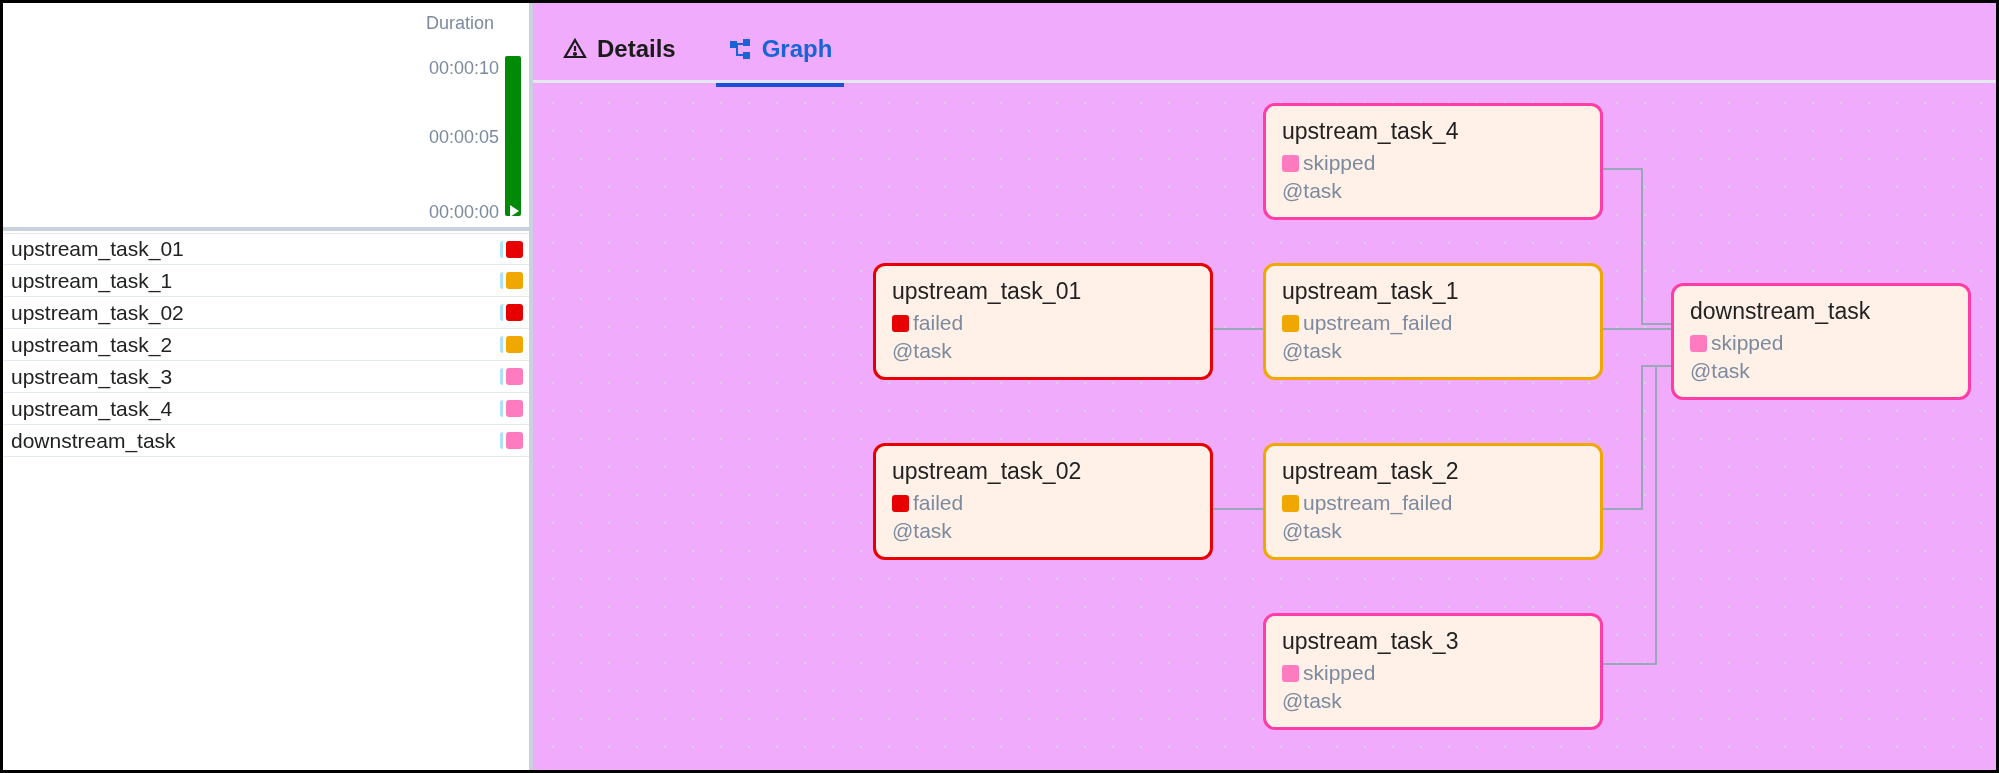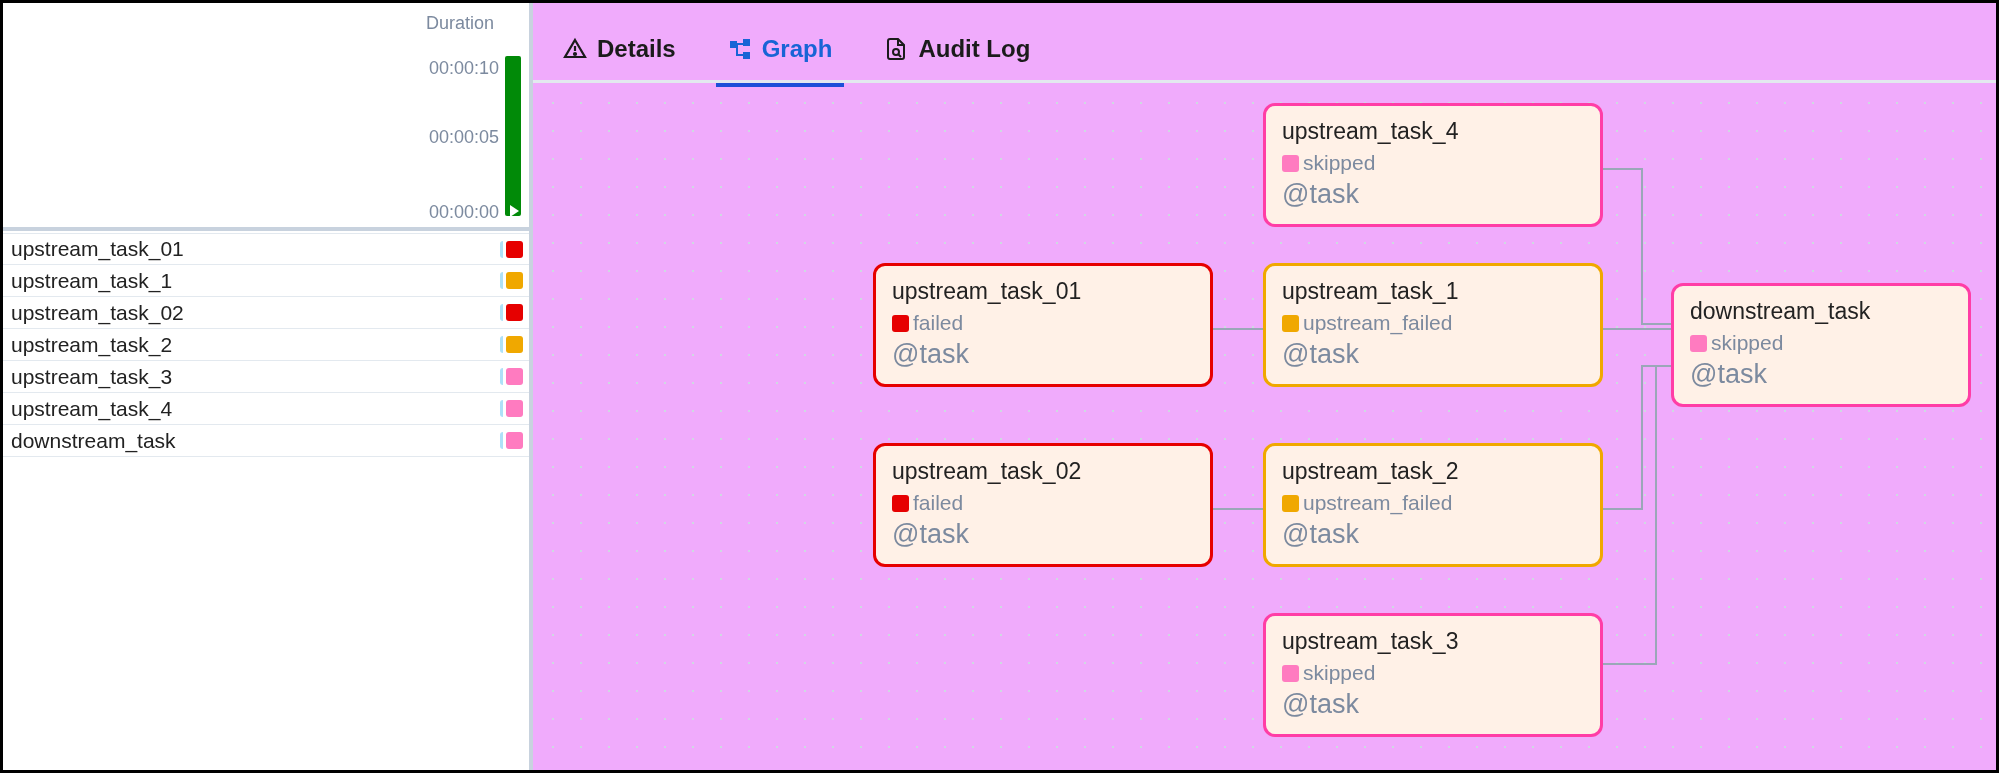--- a/index.html
+++ b/index.html
@@ -132,21 +132,21 @@
     position: absolute;
     width: 340px;
     border: 3px solid;
     border-radius: 12px;
     background: #fff1e7;
     padding: 12px 16px 14px 16px;
   }
   .node-title { font-size: 23px; color: #222; margin-bottom: 6px; }
   .node-status { display:flex; align-items:center; gap:4px; font-size: 21px; color: #7c8a9f; margin-bottom: 4px;}
   .node-status .dot { width: 17px; height: 17px; border-radius: 3px; }
-  .node-op { font-size: 27px; color: #7c8a9f; }
+  .node-op { font-size: 21px; color: #7c8a9f; }
   .b-failed { border-color: #e60000; }
   .b-upfail { border-color: #f0a800; }
   .b-skip   { border-color: #ff3da6; }
 
   
   .edge {
     position: absolute;
     background: #9aa7b8;
   }
 </style>
@@ -227,29 +227,20 @@
       </div>
       <div class="tab active">
         <svg viewBox="0 0 24 24" fill="#1864d6">
             <rect x="2" y="4" width="7" height="7"></rect>
             <rect x="15" y="2" width="7" height="7"></rect>
             <rect x="15" y="15" width="7" height="7"></rect>
             <path d="M9 7 H15 M9 7 V18 H15" stroke="#1864d6" stroke-width="2" fill="none"></path>
           </svg>
         <span>Graph</span>
       </div>
-      <div class="tab">
-        <svg viewBox="0 0 24 24" fill="none" stroke="#1b1b1b" stroke-width="2">
-            <path d="M14 2H6a2 2 0 0 0-2 2v16a2 2 0 0 0 2 2h12a2 2 0 0 0 2-2V8z"></path>
-            <polyline points="14 2 14 8 20 8"></polyline>
-            <circle cx="12" cy="15" r="3"></circle>
-            <line x1="14" y1="17" x2="17" y2="20"></line>
-          </svg>
-        <span>Audit Log</span>
-      </div>
     </div>
 
     <div class="canvas">
 
       <div class="edge" style="left:680px; top:245px; width:50px; height:2px"></div>
 
       <div class="edge" style="left:680px; top:425px; width:50px; height:2px"></div>
 
       <div class="edge" style="left:1070px; top:85px;  width:40px; height:2px"></div>
       <div class="edge" style="left:1108px; top:85px;  width:2px;  height:155px"></div>

